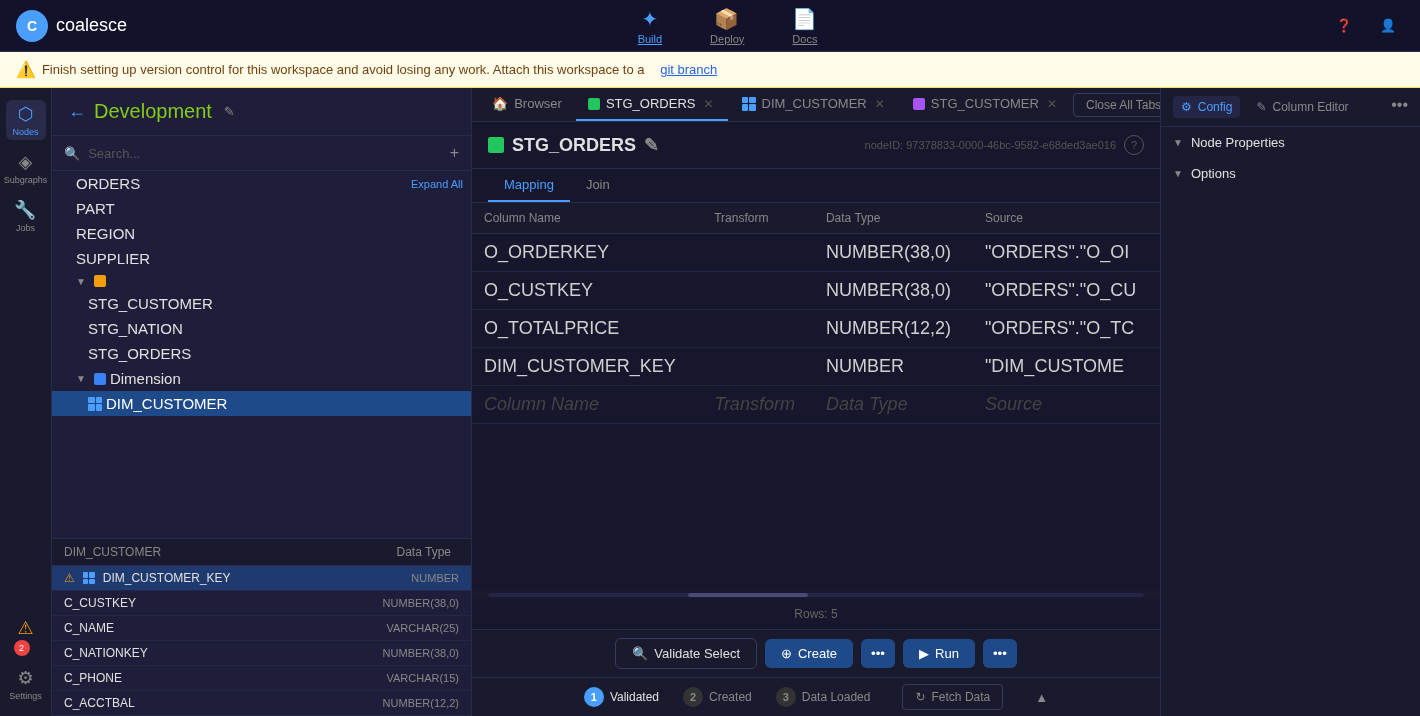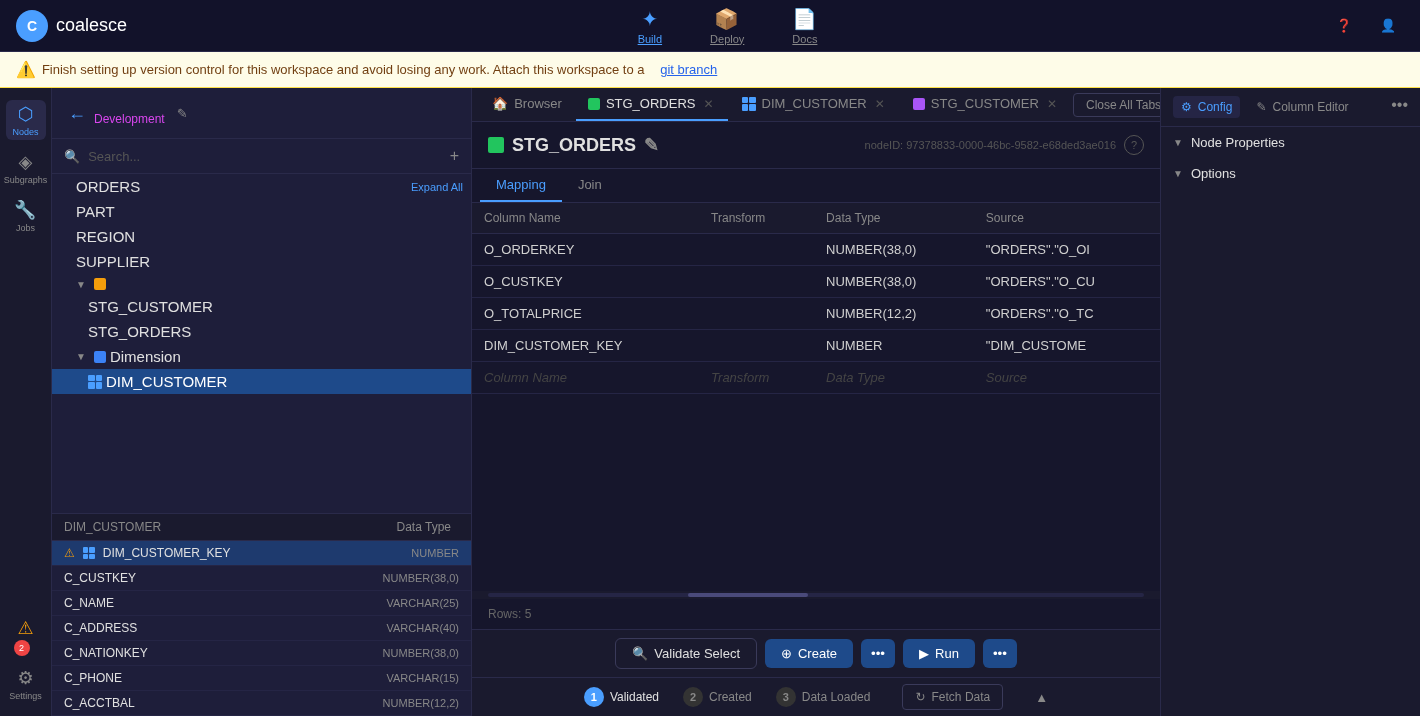--- a/index.html
+++ b/index.html
@@ -38,21 +38,21 @@
     
     .left-sidebar {
       width: 420px; min-width: 420px; background: #1e1e3a;
       border-right: 1px solid #2a2a4a; display: flex; flex-direction: column;
     }
     .sidebar-header {
       display: flex; align-items: center; padding: 12px 16px; gap: 8px;
       border-bottom: 1px solid #2a2a4a;
     }
     .sidebar-back { color: #4a9eff; cursor: pointer; font-size: 18px; }
-    .sidebar-title { color: #d946ef; font-size: 12px; font-weight: 500; margin-top: 12px; }
+    .sidebar-title { color: #84cc16; font-size: 20px; font-weight: 500; }
     .sidebar-edit { color: #888; cursor: pointer; margin-left: 4px; }
 
     
     .icon-nav {
       width: 52px; background: #1a1a2e; border-right: 1px solid #2a2a4a;
       display: flex; flex-direction: column; align-items: center; padding: 12px 0; gap: 8px;
     }
     .icon-nav-item {
       width: 40px; height: 40px; display: flex; flex-direction: column;
       align-items: center; justify-content: center; cursor: pointer;
@@ -136,32 +136,32 @@
     
     .node-header {
       display: flex; align-items: center; padding: 12px 16px; gap: 8px;
       border-bottom: 1px solid #2a2a4a;
     }
     .node-title { font-size: 18px; font-weight: 600; color: #e0e0e0; display: flex; align-items: center; gap: 8px; }
     .node-id { margin-left: auto; font-size: 11px; color: #555; }
     .help-btn { width: 20px; height: 20px; border-radius: 50%; border: 1px solid #555; color: #555; display: flex; align-items: center; justify-content: center; font-size: 11px; cursor: pointer; }
 
     
-    .sub-tabs { display: flex; border-bottom: 1px solid #2a2a4a; padding: 0 8px; }
+    .sub-tabs { display: flex; border-bottom: 1px solid #2a2a4a; padding: 0 16px; }
     .sub-tab { padding: 8px 16px; cursor: pointer; font-size: 13px; color: #888; border-bottom: 2px solid transparent; }
     .sub-tab.active { color: #4a9eff; border-bottom-color: #4a9eff; }
 
     
     .data-table { flex: 1; overflow-y: auto; }
     table { width: 100%; border-collapse: collapse; }
     thead tr { background: #1a1a2e; }
     th { padding: 8px 12px; text-align: left; font-size: 12px; color: #888; font-weight: 500; border-bottom: 1px solid #2a2a4a; }
-    td { padding: 8px 12px; font-size: 13px; border-bottom: 1px solid #252545; color: #d0d0d0; }
+    td { padding: 8px 12px; font-size: 18px; border-bottom: 1px solid #252545; color: #d0d0d0; }
     .empty-row td { color: #444; font-style: italic; }
-    .rows-count { text-align: left; padding: 8px 16px; font-size: 12px; color: #666; }
+    .rows-count { text-align: center; padding: 8px 16px; font-size: 12px; color: #666; }
 
     
     .scroll-area { height: 8px; background: #1a1a2e; display: flex; align-items: center; padding: 0 16px; }
     .scroll-track { flex: 1; height: 4px; background: #252545; border-radius: 2px; position: relative; }
     .scroll-thumb { width: 120px; height: 4px; background: #4a4a7a; border-radius: 2px; margin-left: 200px; }
 
     
     .bottom-toolbar {
       display: flex; align-items: center; justify-content: center;
       padding: 8px 16px; background: #1a1a2e; border-top: 1px solid #2a2a4a;
@@ -309,20 +309,23 @@
       <div class="tree-item tree-indent1">
         <span class="tree-item-name">SUPPLIER</span>
       </div>
 
       <div class="tree-item tree-indent1">
         <span class="tree-expand">▼</span>
         <div class="yellow-square"></div>
       </div>
       <div class="tree-item tree-indent2">
         <span class="tree-item-name">STG_CUSTOMER</span>
+      </div>
+      <div class="tree-item tree-indent2">
+        <span class="tree-item-name">STG_NATION</span>
       </div>
       <div class="tree-item tree-indent2">
         <span class="tree-item-name">STG_ORDERS</span>
       </div>
 
       <div class="tree-item tree-indent1">
         <span class="tree-expand">▼</span>
         <div class="yellow-square" style="background:#3b82f6;"></div>
         <span class="tree-item-name">Dimension</span>
       </div>
@@ -354,24 +357,20 @@
           <span class="bottom-row-name">DIM_CUSTOMER_KEY</span>
           <span class="bottom-row-type">NUMBER</span>
         </div>
         <div class="bottom-row">
           <span class="bottom-row-name">C_CUSTKEY</span>
           <span class="bottom-row-type">NUMBER(38,0)</span>
         </div>
         <div class="bottom-row">
           <span class="bottom-row-name">C_NAME</span>
           <span class="bottom-row-type">VARCHAR(25)</span>
-        </div>
-        <div class="bottom-row">
-          <span class="bottom-row-name">C_ADDRESS</span>
-          <span class="bottom-row-type">VARCHAR(40)</span>
         </div>
         <div class="bottom-row">
           <span class="bottom-row-name">C_NATIONKEY</span>
           <span class="bottom-row-type">NUMBER(38,0)</span>
         </div>
         <div class="bottom-row">
           <span class="bottom-row-name">C_PHONE</span>
           <span class="bottom-row-type">VARCHAR(15)</span>
         </div>
         <div class="bottom-row">

